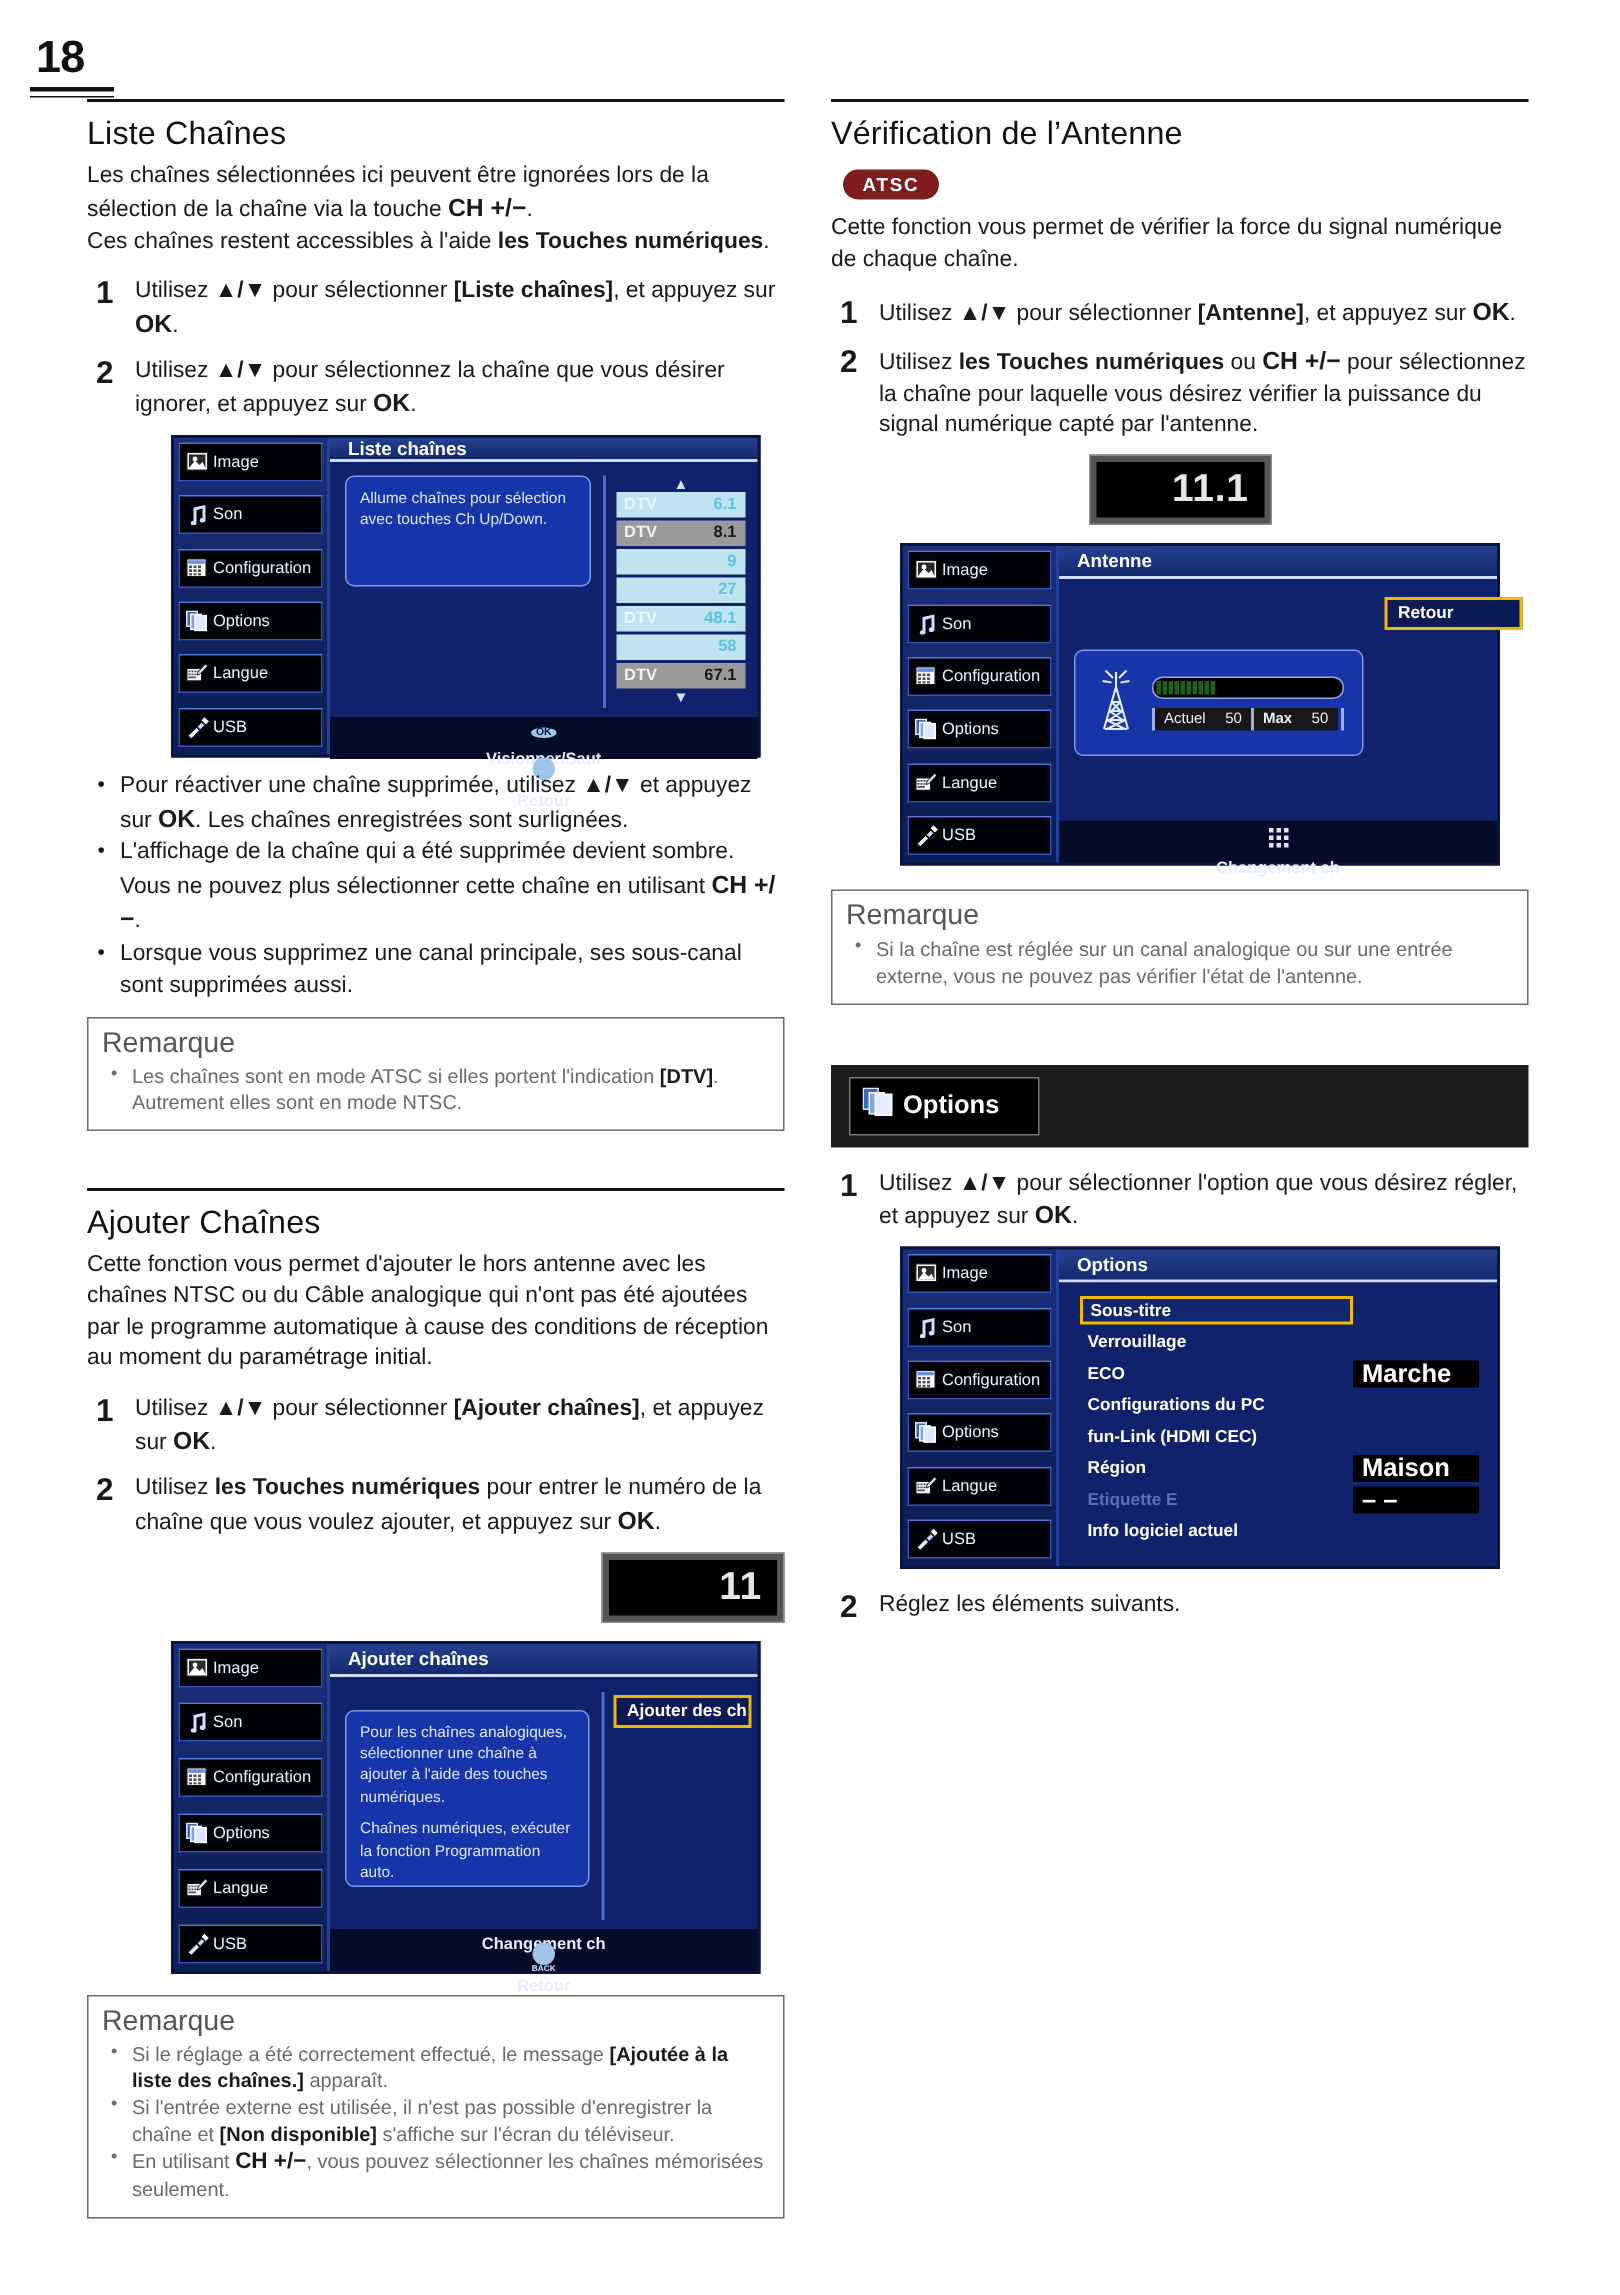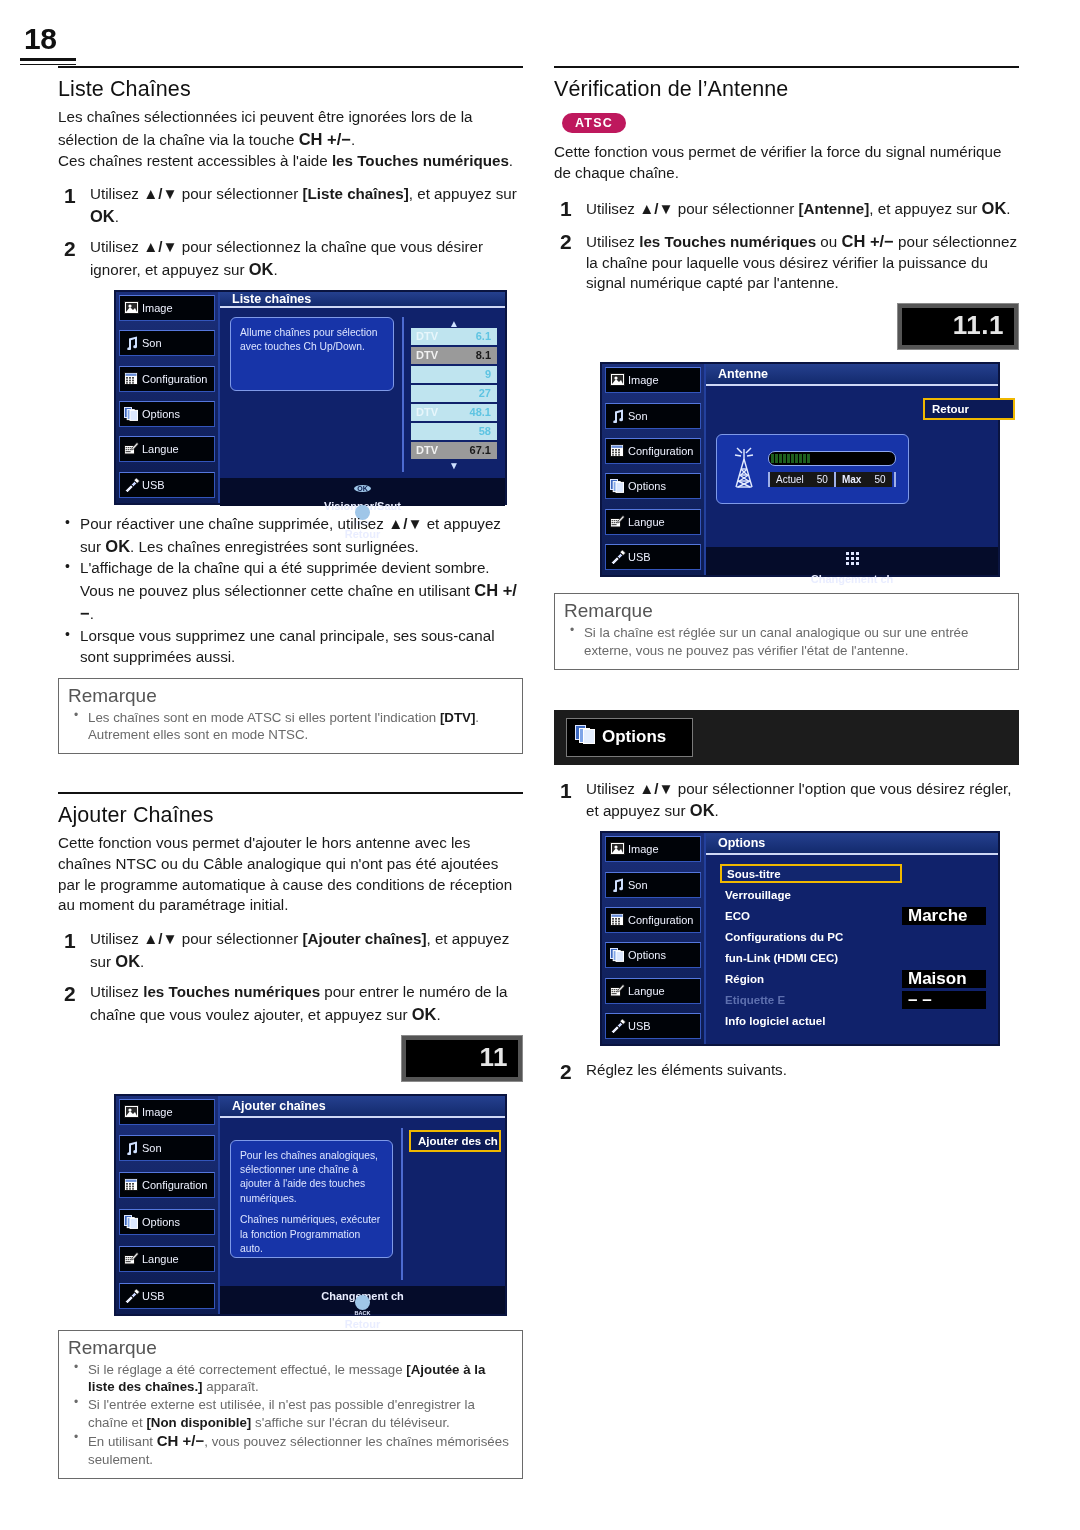--- a/index.html
+++ b/index.html
@@ -79,21 +79,21 @@
     position: relative; padding-left: 20px;
     font-size: 13.3px; line-height: 1.33; color: #6a6a6a;
   }
   .remarque li::before {
     content: "\2022"; position: absolute; left: 6px; top: -1px; font-size: 12px;
   }
   .remarque .b { color: #1a1a1a; font-weight: bold; }
 
   
   .atsc {
-    display: inline-block; background: #be185d; color: #fff;
+    display: inline-block; background: #7f1d1d; color: #fff;
     font-size: 12.5px; font-weight: bold; letter-spacing: 1.2px;
     border-radius: 11px; padding: 3px 13px 3px 13px;
     margin: 6px 0 9px 8px;
   }
 
   
   .lcd-wrap {
     background: #555; padding: 4px; display: inline-block;
     border: 1px solid #8b8b8b;
   }
@@ -588,21 +588,21 @@
         </div>
       </div>
       <div class="step">
         <div class="step-num">2</div>
         <div class="step-txt">
           <span>Utilisez </span><span class="b">les Touches numériques</span><span> ou </span><span class="b" style="font-size:16.5px">CH +/−</span><span> pour sélectionnez la chaîne pour laquelle vous désirez vérifier la puissance du signal numérique capté par l'antenne.</span>
         </div>
       </div>
     </div>
 
-    <div style="display:flex;justify-content:flex-end;margin-top:6px;">
+    <div style="display:flex;justify-content:center;margin-top:6px;">
       <div class="lcd-wrap">
         <div class="lcd">11.1</div>
       </div>
     </div>
 
     
     <div class="tv" style="width:400px;height:215px;margin:12px 0 0 46px;">
       <div class="tv-side">
         <div class="tv-side-item">
           <span class="ic"><svg width="15" height="13" viewBox="0 0 15 13">

